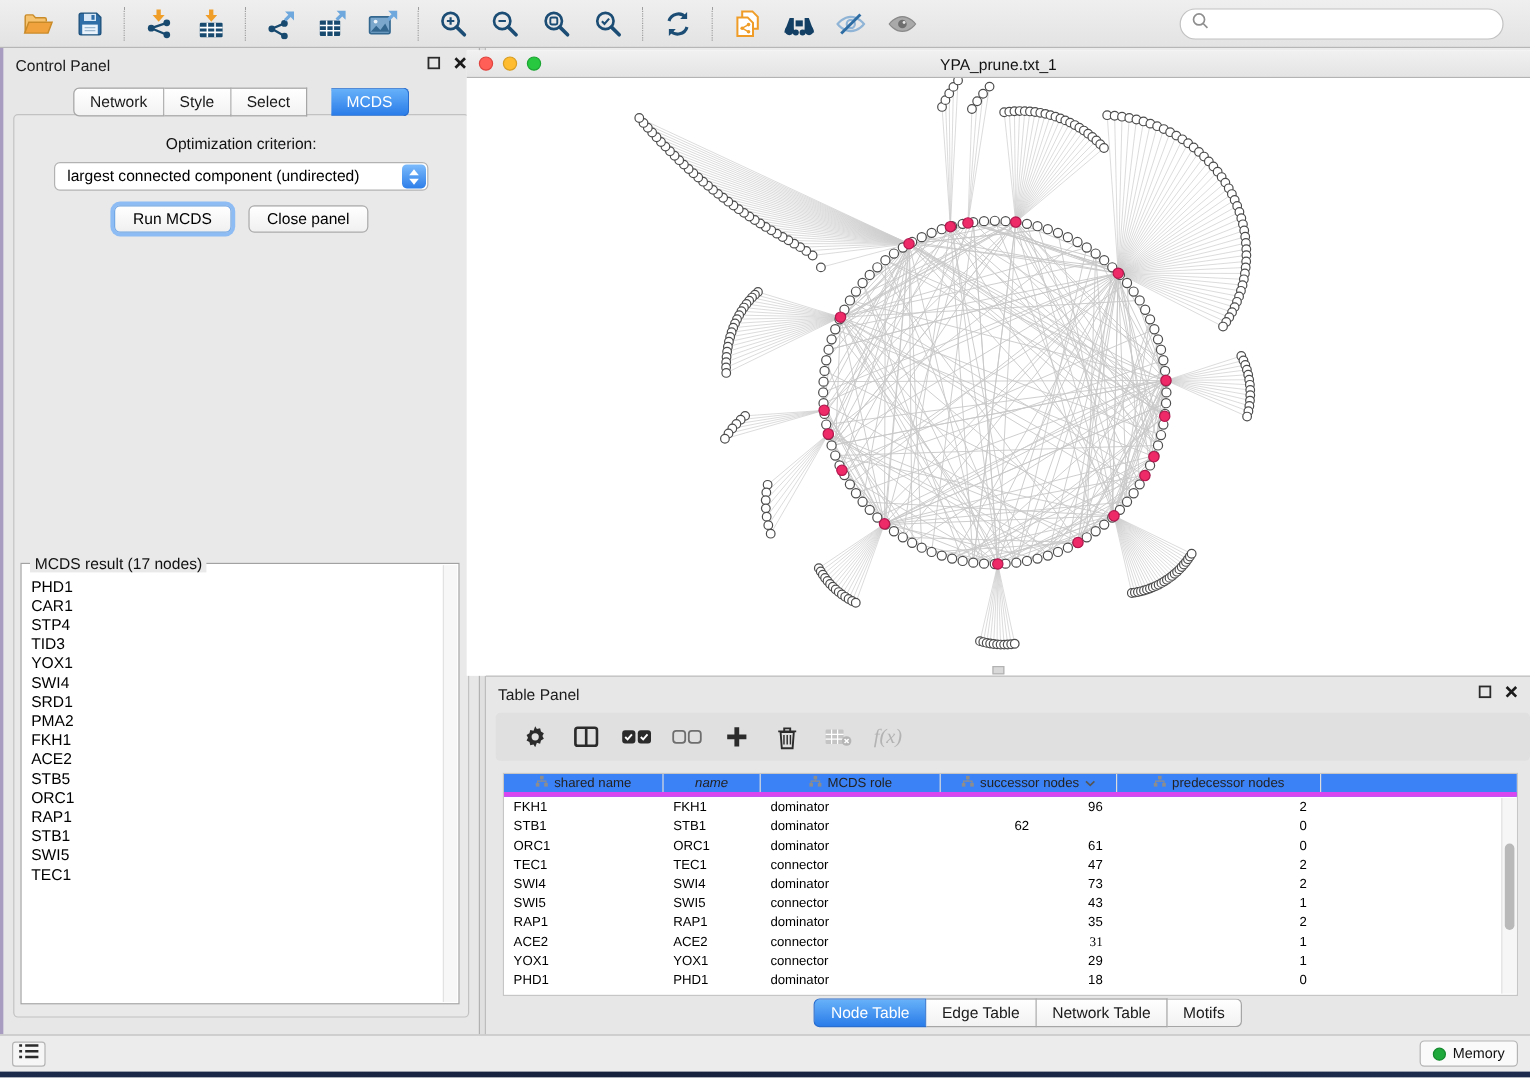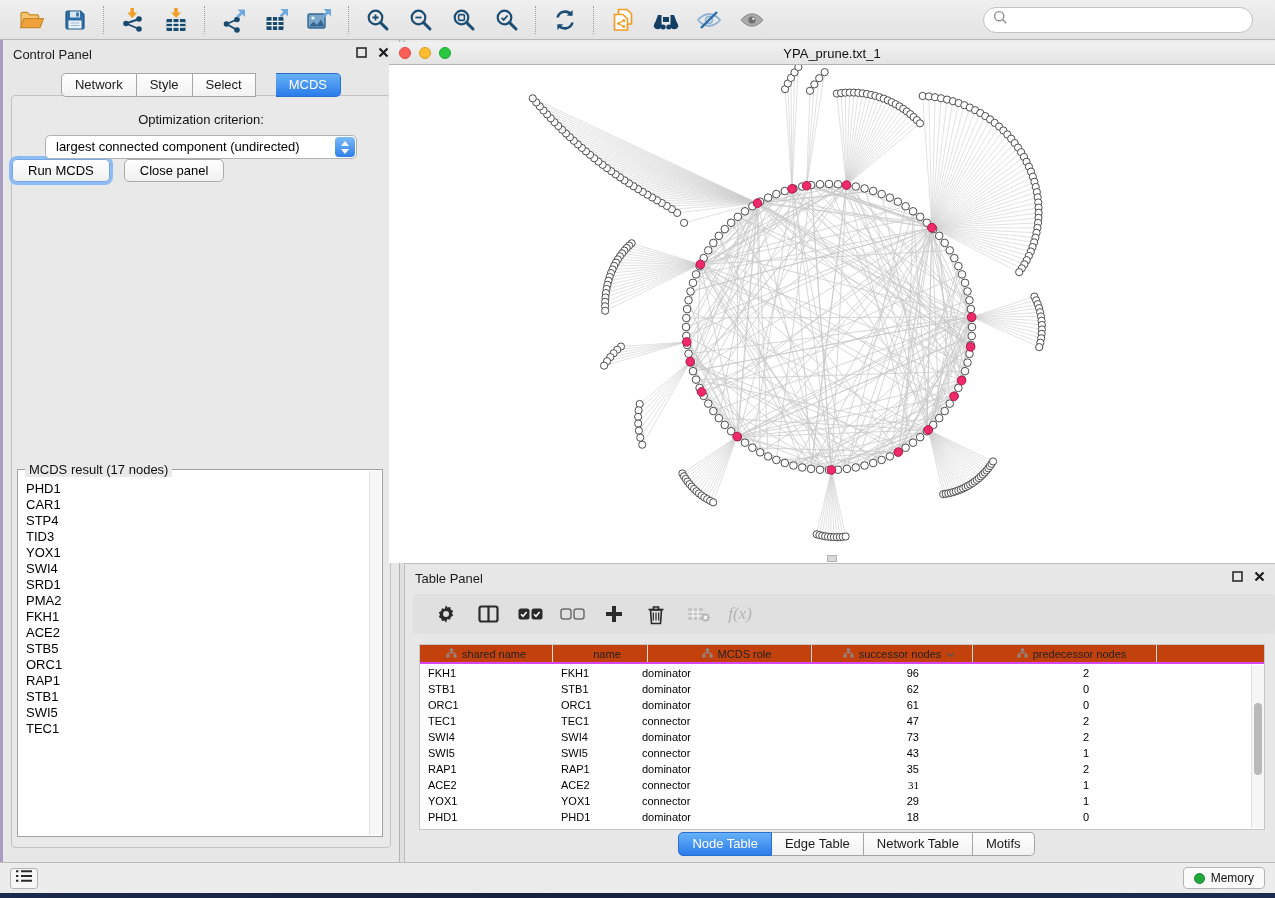--- a/index.html
+++ b/index.html
@@ -35,21 +35,21 @@
 
   .cp-body { position:absolute; left:8px; right:8px; top:55px; bottom:14px;
     background:#e9e9e9; border:1px solid #c2c2c2; border-radius:4px; }
   .opt-label { text-align:center; margin-top:16px; font-size:13px; color:#111; }
   .dropdown { margin:8px auto 0; width:312px; height:24px; background:#fff; border:1px solid #b2b2b2;
     border-radius:5px; position:relative; font-size:13px; line-height:22px; padding-left:10px; cursor:default; }
   .dd-stepper { position:absolute; right:1px; top:1px; bottom:1px; width:20px; border-radius:4px;
     background:linear-gradient(#7cbbfb,#2e7fe9); display:flex; flex-direction:column; align-items:center; justify-content:center; gap:3px; }
   .dd-up { width:0; height:0; border-left:4px solid transparent; border-right:4px solid transparent; border-bottom:5px solid #fff; }
   .dd-down { width:0; height:0; border-left:4px solid transparent; border-right:4px solid transparent; border-top:5px solid #fff; }
-  .btn-row { display:flex; justify-content:flex-start; gap:14px; }
+  .btn-row { display:flex; justify-content:center; gap:14px; margin-top:12px; }
   .btn { height:23px; padding:0 15px; font-size:13px; background:linear-gradient(#ffffff,#f0f0f0);
     border:1px solid #ababab; border-radius:5px; font-family:"Liberation Sans",sans-serif; cursor:default; }
   .btn.focus { box-shadow:0 0 0 3px rgba(125,180,246,.85); border-color:#74a9e8; }
 
   .grp { position:absolute; left:5px; right:7px; top:373px; bottom:10px;
     border:1px solid #a2a2a2; background:#fff; }
   .grp-legend { position:absolute; top:-8px; left:7px; background:#e9e9e9; padding:0 4px; font-size:13px; color:#111; }
   .grp-list { position:absolute; inset:1px 14px 1px 1px; padding:10px 0 0 7px; font-size:13px; line-height:16px; color:#000; overflow:hidden; }
   .grp-scroll { position:absolute; top:1px; bottom:1px; right:1px; width:12px; background:#f7f7f7; border-left:1px solid #e2e2e2; }
 
@@ -71,21 +71,21 @@
   .net-handle { position:absolute; bottom:1px; left:50%; margin-left:-5px; width:10px; height:7px;
     background:#d9d9d9; border:1px solid #b2b2b2; }
 
   
   .table-panel { position:absolute; left:405px; top:563px; right:0; bottom:36px; background:#e7e7e7; border-top:1px solid #bdbdbd; }
   .tp-toolbar { position:absolute; top:30px; left:8px; right:0; height:40px; background:#e0e0e0;
     border-radius:4px; display:flex; align-items:center; gap:0; padding:0 12px; }
   .tp-icon { width:42px; height:34px; display:flex; align-items:center; justify-content:center; cursor:default; }
   .fx { font-family:"Liberation Serif", serif; font-style:italic; font-size:17px; color:#b3b3b3; }
   .table-wrap { position:absolute; left:14px; right:10px; top:80px; bottom:32px; background:#fff; border:1px solid #c6c6c6; }
-  .t-head { display:flex; height:19px; background:#c2410c; border-bottom:2px solid #d946ef;gap:14px; }
+  .t-head { display:flex; height:19px; background:#3b82f6; border-bottom:4px solid #d946ef; }
   .th { display:flex; align-items:center; justify-content:center; gap:5px; font-size:11px; color:#222;
     border-right:1px solid #dcdcdc; overflow:hidden; }
   .t-body { position:absolute; top:20px; left:0; right:14px; bottom:0; overflow:hidden; }
   .tr { display:flex; height:16px; }
   .td { font-size:11px; color:#000; line-height:16px; overflow:hidden; white-space:nowrap; }
   .td.l { padding-left:8px; }
   .td.r { text-align:right; padding-right:12px; }
   .t-scroll { position:absolute; top:20px; right:0; bottom:1px; width:13px; background:#f6f6f6; border-left:1px solid #e2e2e2; }
   .t-thumb { position:absolute; top:38px; left:2px; width:8px; height:72px; background:#b9b9b9; border-radius:5px; }
   .tp-tabs { position:absolute; bottom:6px; left:13px; right:0; display:flex; justify-content:center; }
@@ -1199,21 +1199,21 @@
     <div class="t-head" id="t-head">
         <div class="th" style="width: 133px;">
           <span><svg width="11" height="10" viewBox="0 0 11 10">
               <rect x="4" y="0.5" width="3" height="3" fill="#8d8d8d"></rect>
               <rect x="0.5" y="6.5" width="3" height="3" fill="#8d8d8d"></rect>
               <rect x="7.5" y="6.5" width="3" height="3" fill="#8d8d8d"></rect>
               <path d="M5.5 3.5V5M2 6.5V5h7v1.5" stroke="#8d8d8d" fill="none"></path>
             </svg></span>
           <span>shared name</span>
         </div>
-        <div class="th" style="width: 81px;">
+        <div class="th" style="width: 81px; font-style: italic;">
           <span>name</span>
         </div>
         <div class="th" style="width: 150px;">
           <span><svg width="11" height="10" viewBox="0 0 11 10">
               <rect x="4" y="0.5" width="3" height="3" fill="#8d8d8d"></rect>
               <rect x="0.5" y="6.5" width="3" height="3" fill="#8d8d8d"></rect>
               <rect x="7.5" y="6.5" width="3" height="3" fill="#8d8d8d"></rect>
               <path d="M5.5 3.5V5M2 6.5V5h7v1.5" stroke="#8d8d8d" fill="none"></path>
             </svg></span>
           <span>MCDS role</span>
@@ -1246,21 +1246,21 @@
           <div class="td l" style="width: 133px;">FKH1</div>
           <div class="td l" style="width: 81px;">FKH1</div>
           <div class="td l" style="width: 150px;">dominator</div>
           <div class="td r" style="width: 147px;">96</div>
           <div class="td r" style="width: 170px;">2</div>
         </div>
         <div class="tr">
           <div class="td l" style="width: 133px;">STB1</div>
           <div class="td l" style="width: 81px;">STB1</div>
           <div class="td l" style="width: 150px;">dominator</div>
-          <div class="td r" style="width: 147px;">62</div>
+          <div class="td r" style="width: 147px; text-align: center;">62</div>
           <div class="td r" style="width: 170px;">0</div>
         </div>
         <div class="tr">
           <div class="td l" style="width: 133px;">ORC1</div>
           <div class="td l" style="width: 81px;">ORC1</div>
           <div class="td l" style="width: 150px;">dominator</div>
           <div class="td r" style="width: 147px;">61</div>
           <div class="td r" style="width: 170px;">0</div>
         </div>
         <div class="tr">

